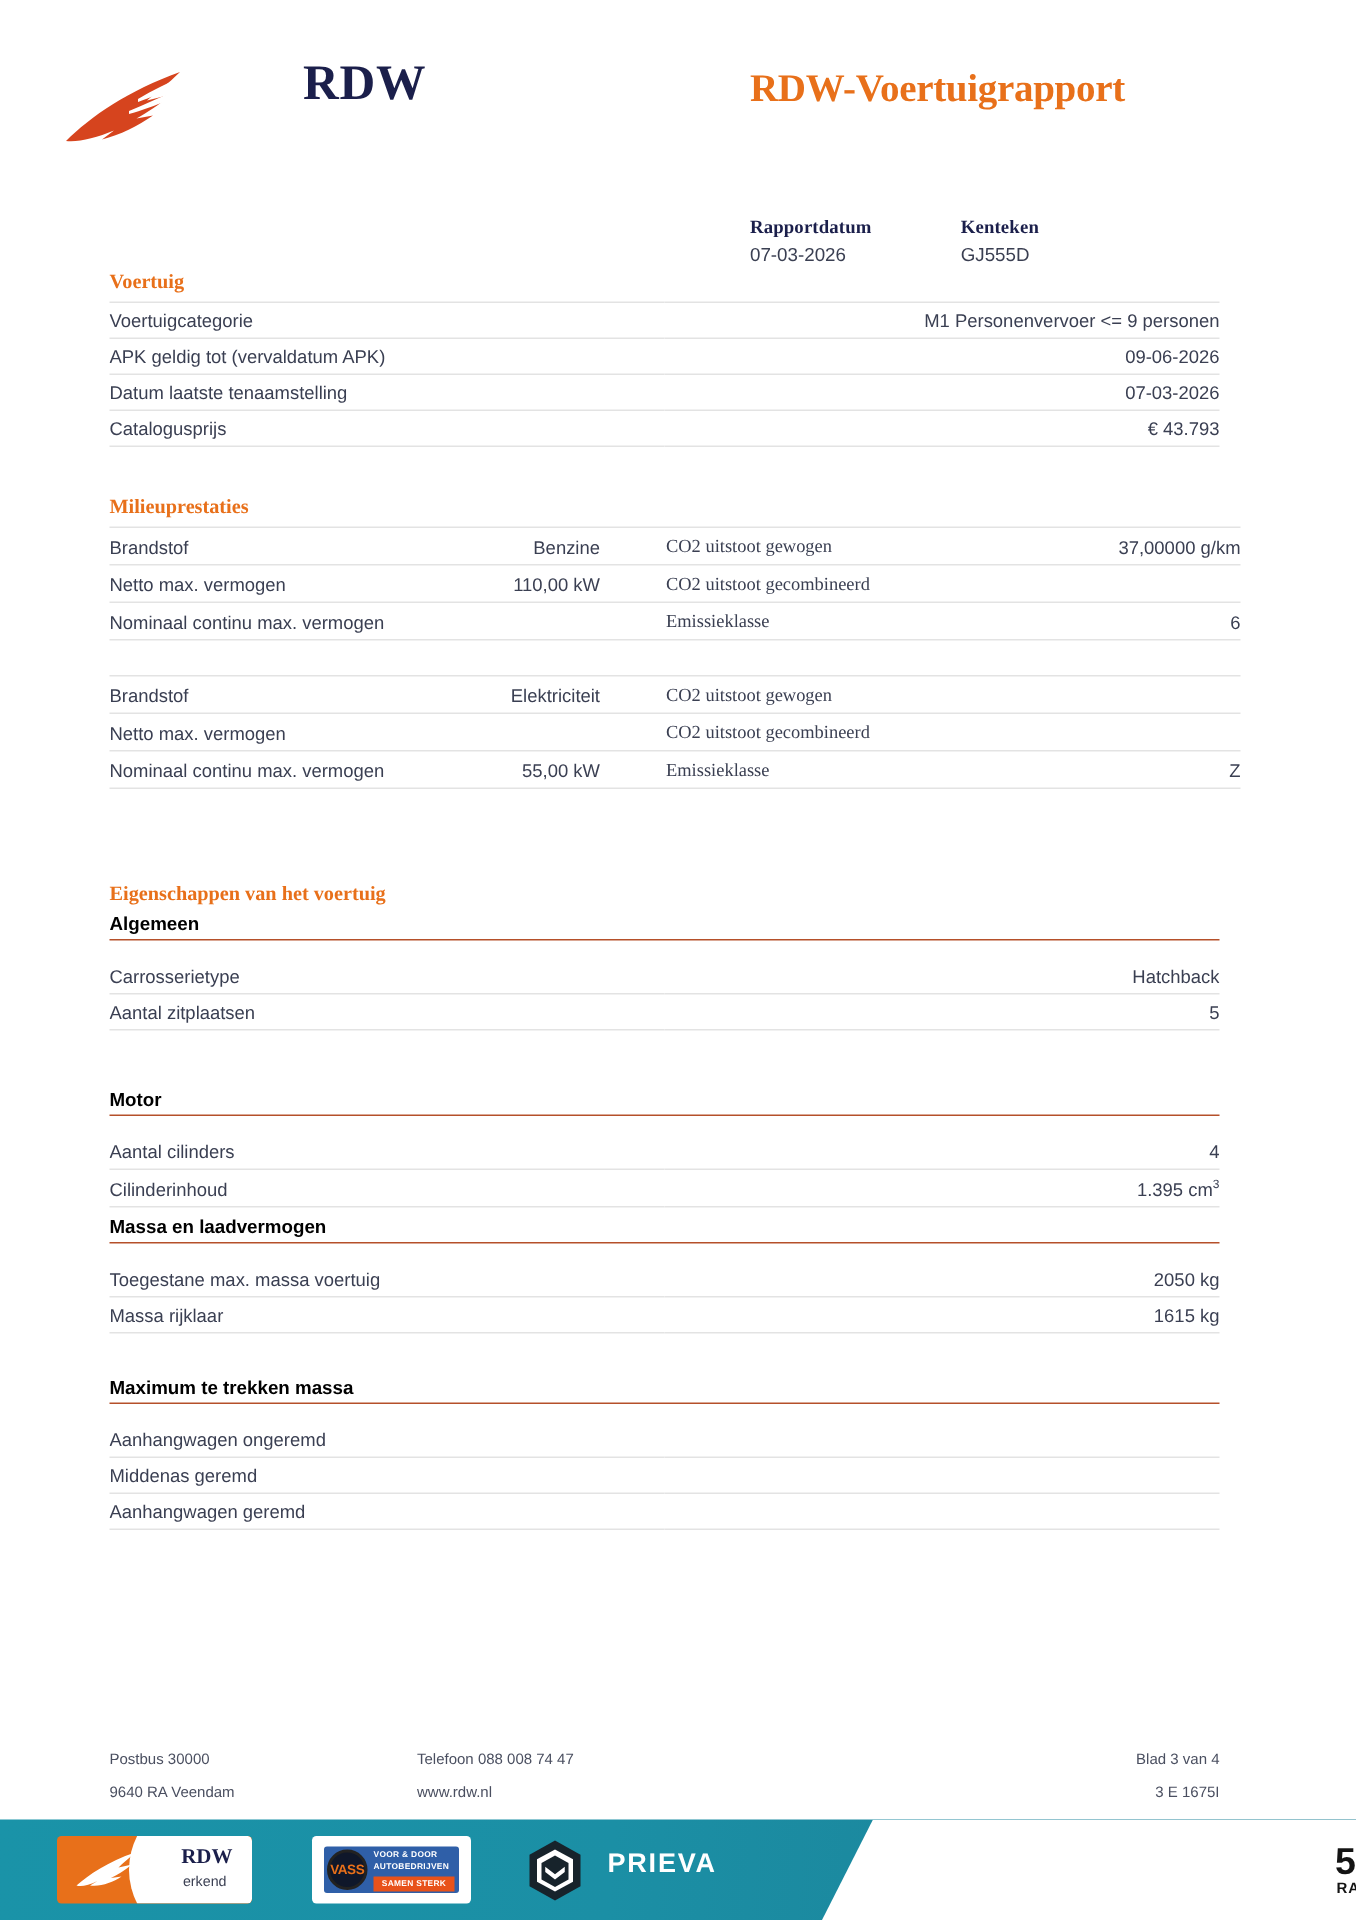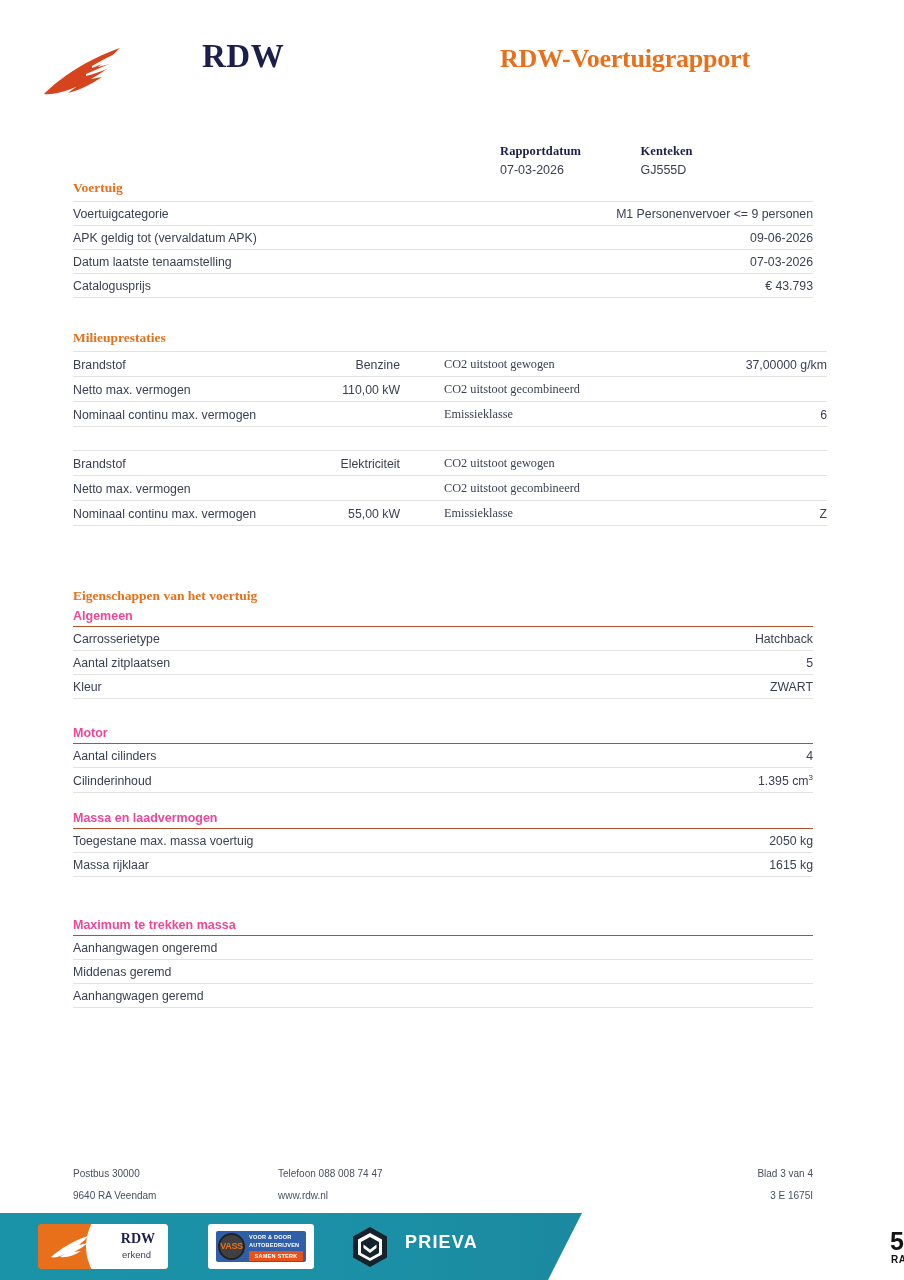--- a/index.html
+++ b/index.html
@@ -38,24 +38,24 @@
   .meta-val{font-size:12.5px;color:#3a3f52;}
 
   
   .section{position:absolute;left:73px;width:740px;}
   .sec-title{
     font-family:"Liberation Serif", serif;
     font-size:13.5px;font-weight:700;color:#e8701a;
     margin-bottom:5px;letter-spacing:0;
   }
   .sub-title{
-    font-size:12.5px;font-weight:700;color:#ec4899;
+    font-size:12.5px;font-weight:700;color:#000000;
     padding-bottom:3px;
     border-bottom:1.6px solid #b5502a;
-    margin-bottom:0;
+    margin-bottom:12px;
   }
 
   table.t{width:740px;border-collapse:collapse;table-layout:fixed;}
   table.t td{
     font-size:12.3px;color:#3a3f52;
     padding:5px 0 4px 0;
     border-bottom:1px solid #e3e3e3;
     vertical-align:bottom;
     white-space:nowrap;
     overflow:hidden;
@@ -124,21 +124,21 @@
     font-size:9.5px;color:#3a3f52;
   }
   
   .badge-vass{
     position:absolute;left:208px;top:11px;width:106px;height:45px;
     background:#fff;border-radius:3px;
   }
   .vass-inner{position:absolute;left:8px;top:7px;width:90px;height:31px;background:#2f5fa8;border-radius:2px;}
   .vass-circ{
     position:absolute;left:2px;top:2px;width:27px;height:27px;border-radius:50%;
-    background:#404040;border:2.5px solid #222;box-sizing:border-box;
+    background:#0f172a;border:2.5px solid #222;box-sizing:border-box;
   }
   .vass-circ span{
     position:absolute;left:0;right:0;top:6px;text-align:center;
     font-size:9px;font-weight:700;color:#e8701a;letter-spacing:-.3px;
   }
   .vass-l1{position:absolute;left:33px;top:3px;font-size:5.6px;font-weight:700;color:#fff;letter-spacing:.2px;}
   .vass-l2{position:absolute;left:33px;top:11px;font-size:5.6px;font-weight:700;color:#fff;letter-spacing:.2px;}
   .vass-l3{
     position:absolute;left:33px;top:19.5px;width:54px;height:10px;background:#e8521a;
     font-size:5.6px;font-weight:700;color:#fff;text-align:center;line-height:10px;letter-spacing:.2px;
@@ -278,24 +278,20 @@
     <table class="t noTopRule">
       <tbody>
           <tr>
         <td class="lbl">Carrosserietype</td>
         <td class="val">Hatchback</td>
       </tr>
       <tr>
         <td class="lbl">Aantal zitplaatsen</td>
         <td class="val">5</td>
       </tr>
-      <tr>
-        <td class="lbl">Kleur</td>
-        <td class="val">ZWART</td>
-      </tr>
     </tbody>
       </table>
   </div>
 
   <div class="section" style="top:726px;">
     <div class="sub-title">Motor</div>
     <table class="t noTopRule">
       <tbody>
           <tr>
         <td class="lbl">Aantal cilinders</td>

